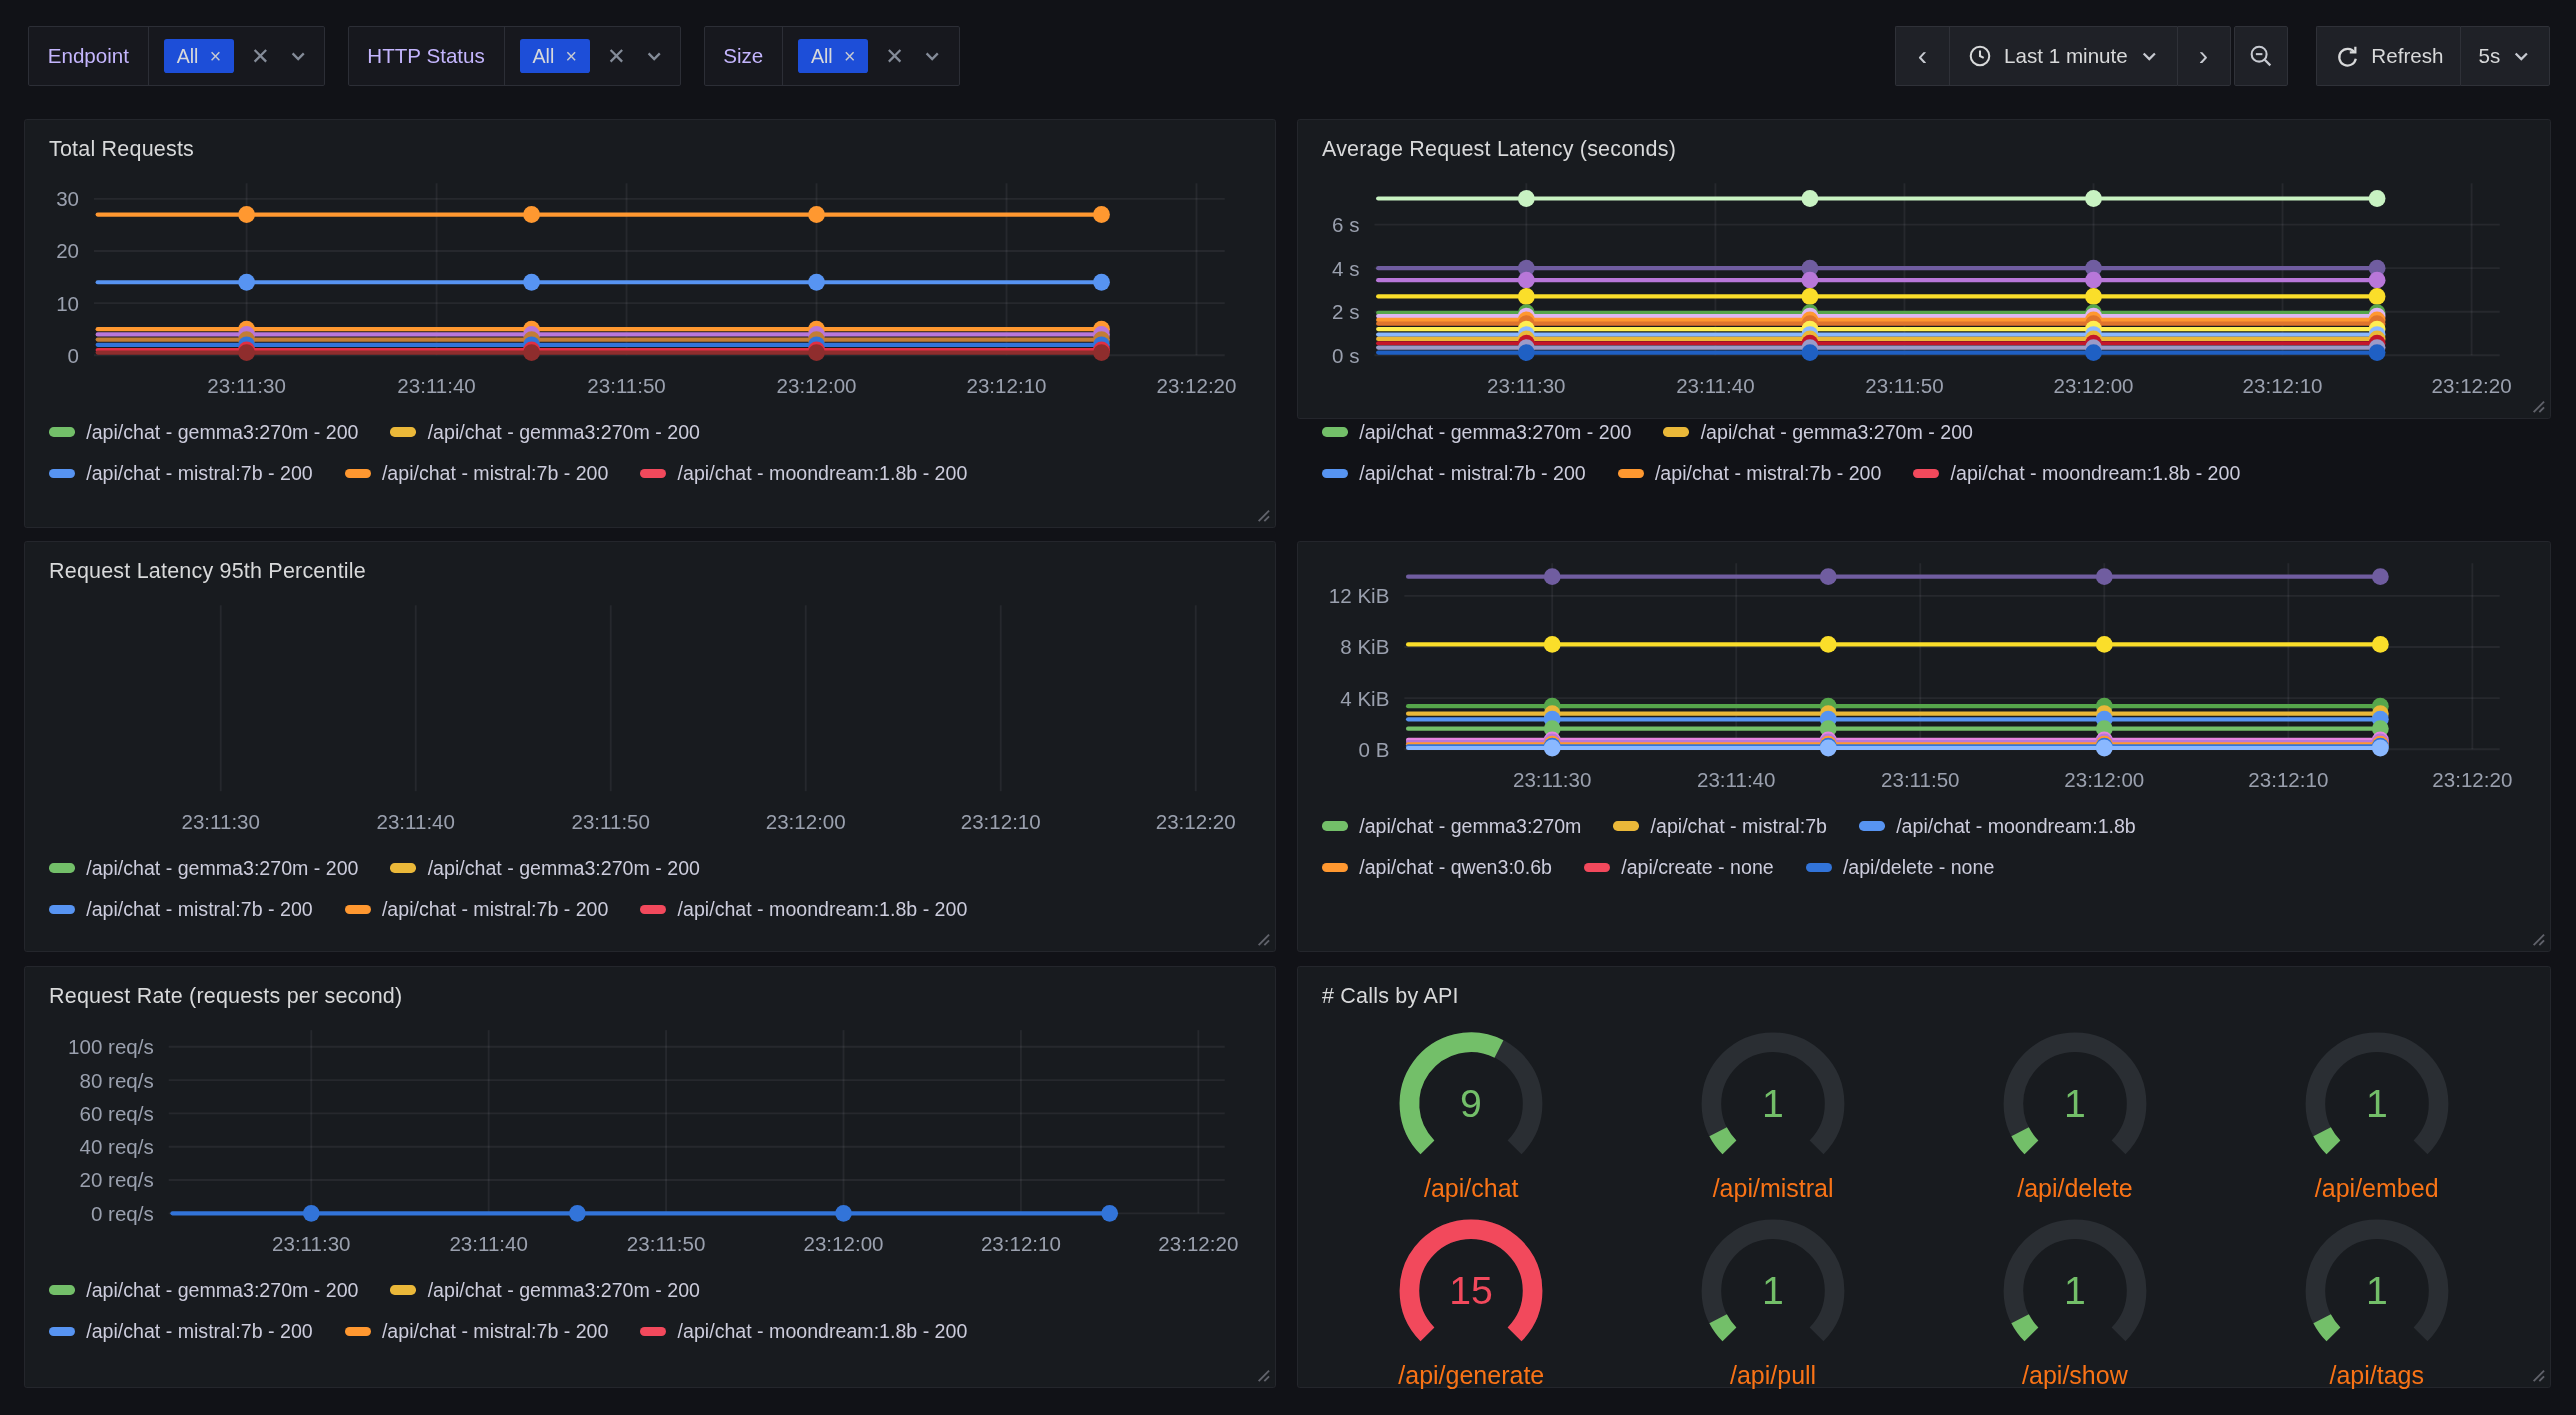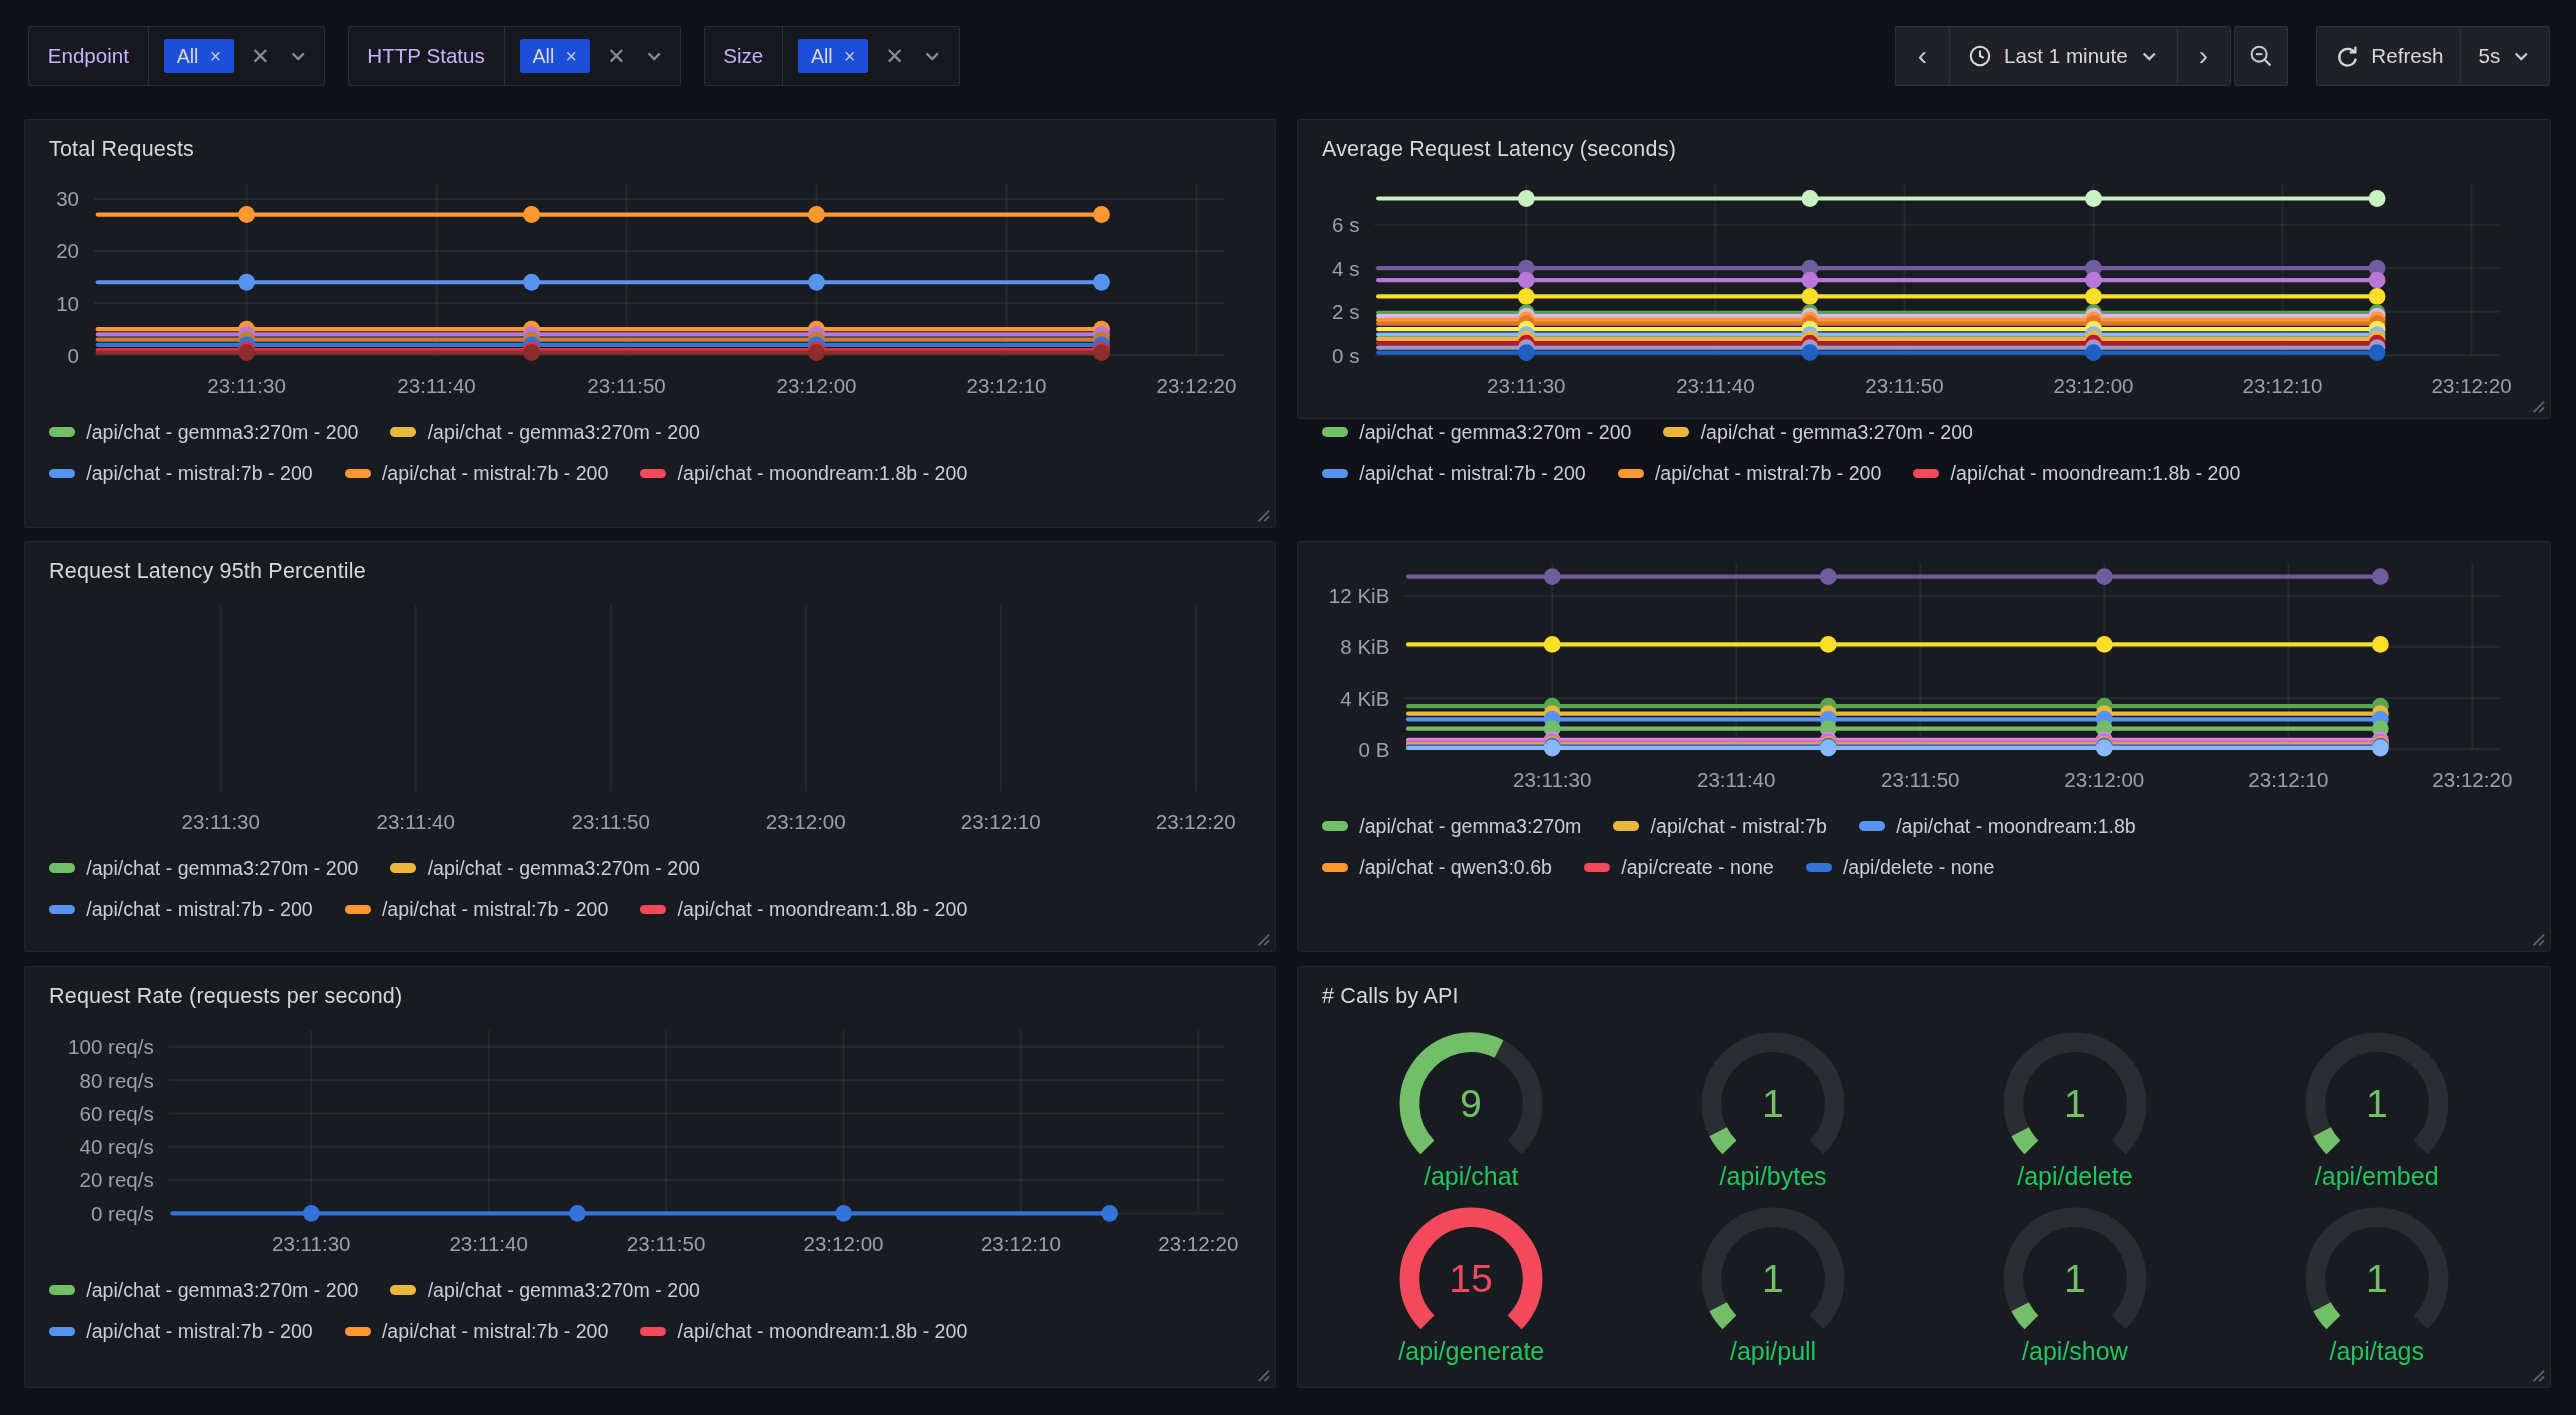--- a/index.html
+++ b/index.html
@@ -37,21 +37,21 @@
   #p1 { left:24px;  top:119px;  width:1252px; height:409px; }
   #p2 { left:1297px; top:119px; width:1254px; height:300px; }
   #p3 { left:24px;  top:541px;  width:1252px; height:411px; }
   #p4 { left:1297px; top:541px; width:1254px; height:411px; }
   #p5 { left:24px;  top:966px; width:1252px; height:422px; }
   #p6 { left:1297px; top:966px; width:1254px; height:422px; }
 
   
   .gauges { display:grid; grid-template-columns:repeat(4,1fr); grid-template-rows:1fr 1fr; height:357px; margin-top:3.7px; padding:3.7px 22.4px 9.3px; place-items:center; }
   .gauge-cell { display:flex; flex-direction:column; align-items:center; }
-  .gauge-label { font-size:25px; color:#22c55e; margin-top:4px; }
+  .gauge-label { font-size:25px; color:#f97316; margin-top:16px; }
 </style>
 </head>
 <body>
 
 <div class="toolbar">
   <div class="filters">
 
     <div class="filter">
       <div class="filter-label">Endpoint</div>
       <div class="filter-value">
@@ -590,21 +590,21 @@
           <text x="105" y="108" fill="#73BF69" font-size="42" font-weight="500" text-anchor="middle">9</text>
         </svg>
         <div class="gauge-label">/api/chat</div>
       </div>
       <div class="gauge-cell">
         <svg width="196" height="142" viewBox="0 0 210 152">
           <path d="M 58.330952441687856 140.66904755831212 A 66 66 0 1 1 151.66904755831214 140.66904755831212" stroke="#2a2e33" stroke-width="21" fill="none"></path>
           <path d="M 58.330952441687856 140.66904755831212 A 66 66 0 0 1 46.19356940356771 123.96337298281006" stroke="#73BF69" stroke-width="21" fill="none"></path>
           <text x="105" y="108" fill="#73BF69" font-size="42" font-weight="500" text-anchor="middle">1</text>
         </svg>
-        <div class="gauge-label">/api/bytes</div>
+        <div class="gauge-label">/api/mistral</div>
       </div>
       <div class="gauge-cell">
         <svg width="196" height="142" viewBox="0 0 210 152">
           <path d="M 58.330952441687856 140.66904755831212 A 66 66 0 1 1 151.66904755831214 140.66904755831212" stroke="#2a2e33" stroke-width="21" fill="none"></path>
           <path d="M 58.330952441687856 140.66904755831212 A 66 66 0 0 1 46.19356940356771 123.96337298281006" stroke="#73BF69" stroke-width="21" fill="none"></path>
           <text x="105" y="108" fill="#73BF69" font-size="42" font-weight="500" text-anchor="middle">1</text>
         </svg>
         <div class="gauge-label">/api/delete</div>
       </div>
       <div class="gauge-cell">

